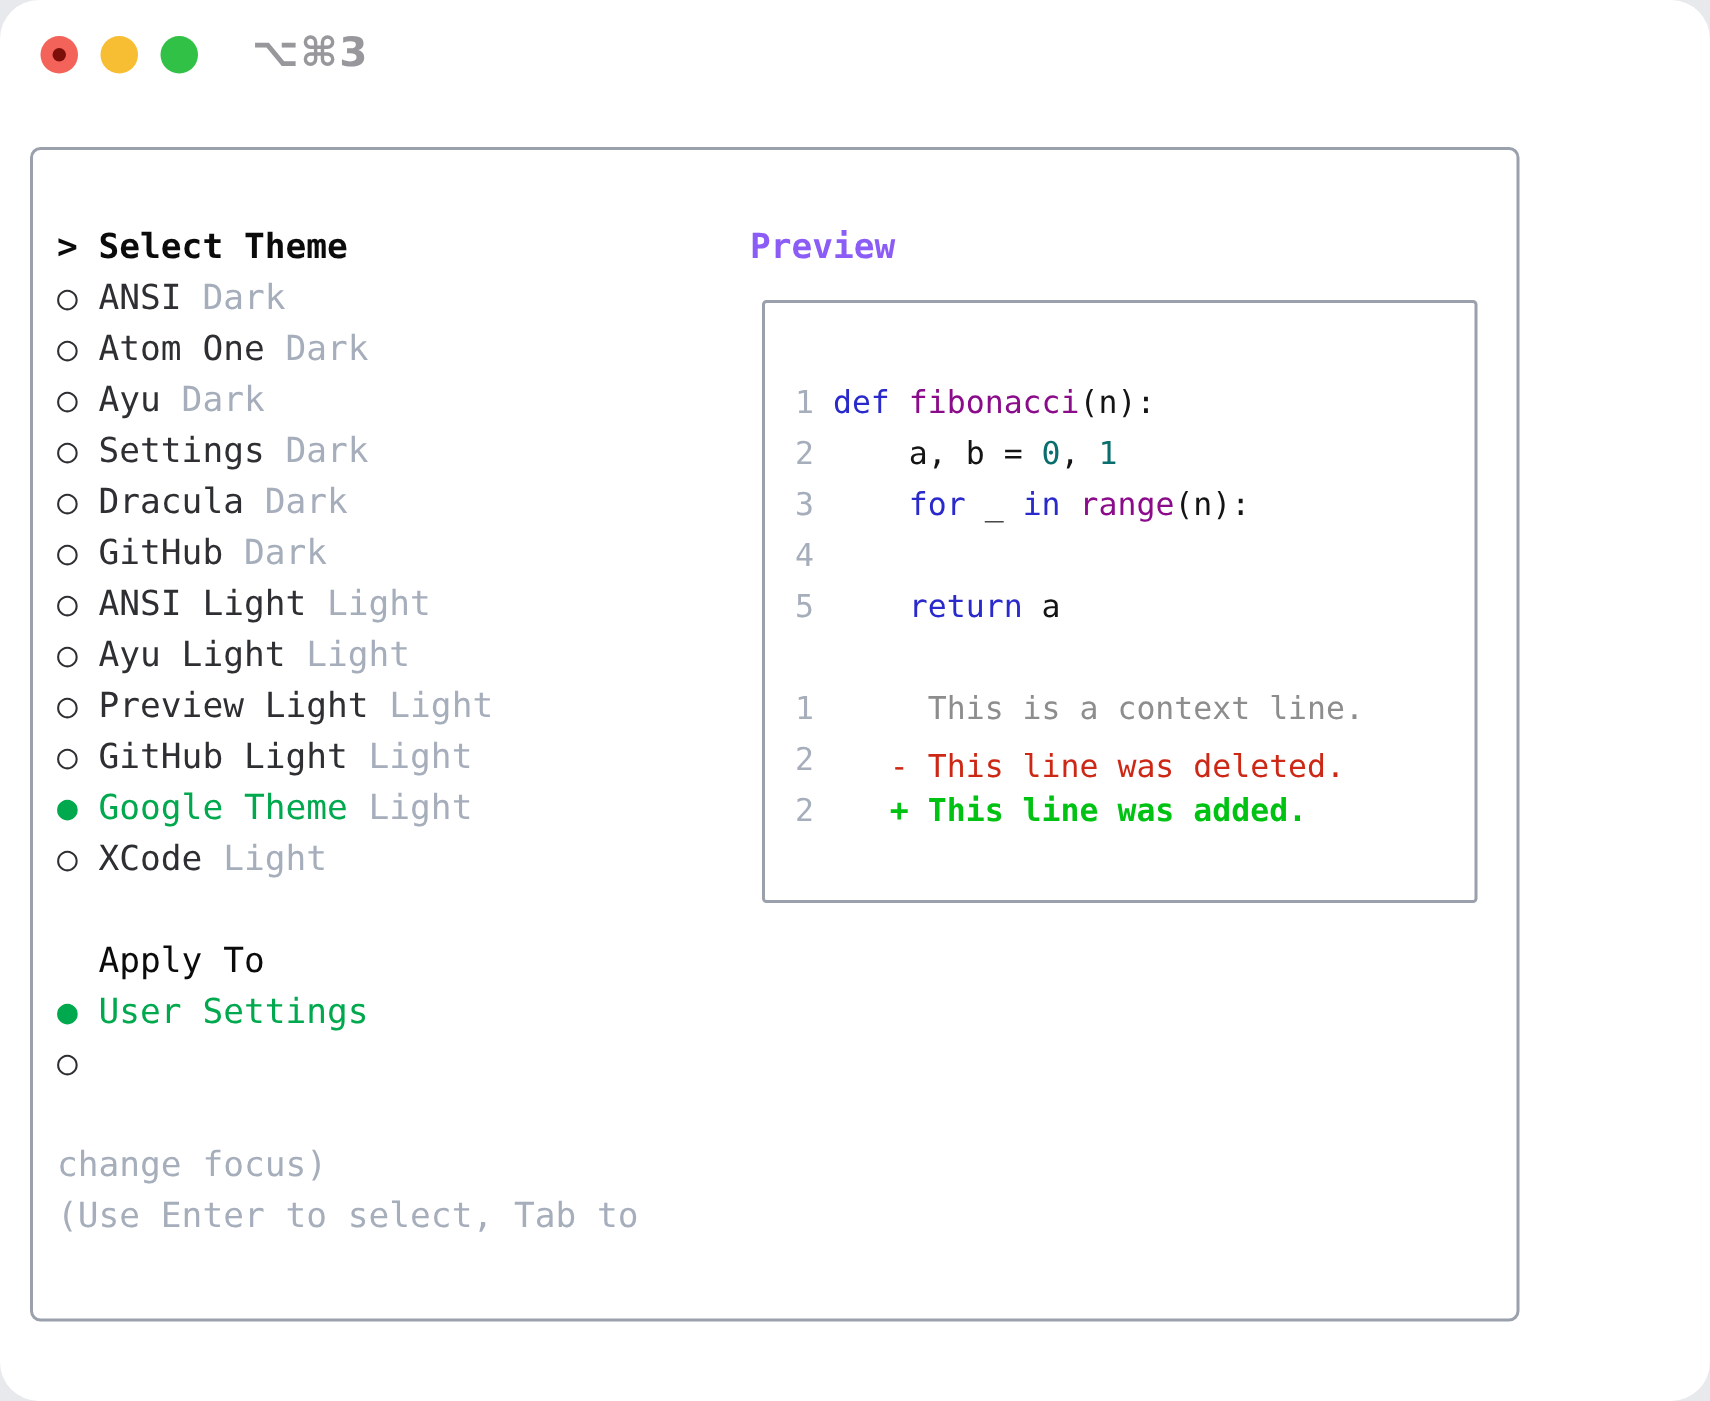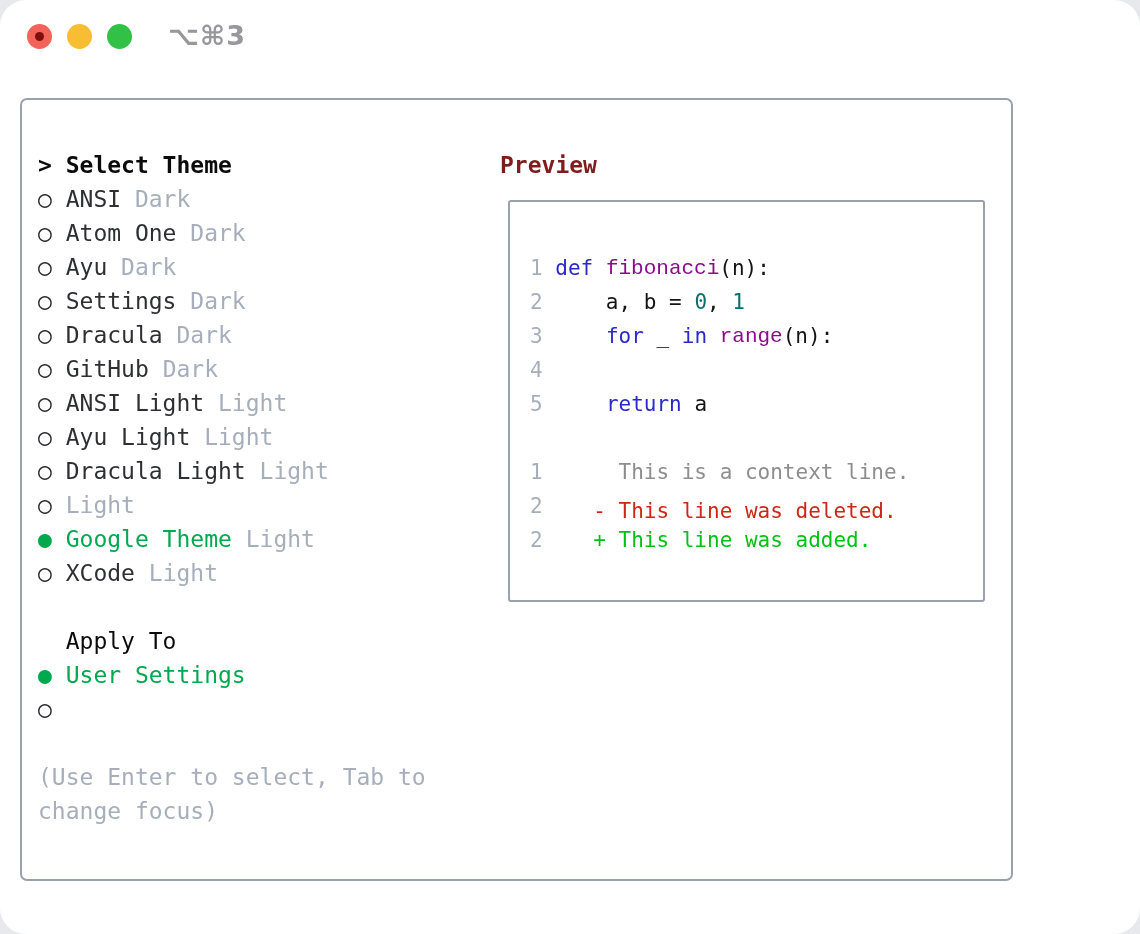--- a/index.html
+++ b/index.html
@@ -32,35 +32,35 @@
   .hlabel { font-weight: bold; color: #0b0b0b; }
   .bullet { width: 1ch; text-align: center; }
   .variant { color: var(--muted, #a6aebc); }
   .row.selected .bullet, .row.selected .tname, .row.selected .oname { color: var(--accent, #00a84e); }
   .applyhdr { padding-left: 2ch; color: #0b0b0b; }
   .help { height: 34px; display: flex; align-items: center; color: var(--muted, #a6aebc); white-space: pre; }
   .spacer { height: 34px; }
   
   .preview-title {
     position: absolute; left: 478px; top: 48px; height: 34px; display: flex; align-items: center;
-    font-size: 23px; font-weight: bold; color: #7f1d1d;
+    font-size: 23px; font-weight: bold; color: #8b5cf6;
   }
   .preview-box {
     position: absolute; left: 486px; top: 100px; width: 477px; height: 402px;
     border: 2px solid var(--border, #9aa1ad); border-radius: 3px; box-sizing: border-box;
     padding: 49px 0 0 20px; overflow: hidden;
   }
   .cline { height: 34px; font-size: 21px; display: flex; align-items: center; white-space: pre; color: var(--plain, #141414); }
   .tk.ln  { color: var(--ln,  #a6aebc); }
   .tk.kw  { color: var(--kw,  #2a2acc); }
-  .tk.fn  { color: var(--fn,  #8a0c8a); font-family: Liberation Mono, monospace; }
+  .tk.fn  { color: var(--fn,  #8a0c8a); }
   .tk.lit { color: var(--lit, #0a6e6e); }
   .tk.ctx { color: var(--ctx, #8d8d8d); text-align: center; }
   .tk.del { color: var(--del, #cc2815); margin-top: 10px; }
-  .tk.add { color: var(--add, #00c213); }
+  .tk.add { color: var(--add, #00c213); font-weight: bold; }
 </style>
 </head>
 <body>
 
 <div class="window">
 
   <div class="traffic">
     <span class="tl red">
         <span class="dot"></span>
       </span>
@@ -113,25 +113,26 @@
         <span class="tname">ANSI Light</span>
         <span class="variant">Light</span>
       </div>
       <div class="row">
         <span class="bullet">○</span>
         <span class="tname">Ayu Light</span>
         <span class="variant">Light</span>
       </div>
       <div class="row">
         <span class="bullet">○</span>
-        <span class="tname">Dracula Light</span>
+        <span class="tname">Preview Light</span>
         <span class="variant">Light</span>
       </div>
       <div class="row">
         <span class="bullet">○</span>
+        <span class="tname">GitHub Light</span>
         <span class="variant">Light</span>
       </div>
       <div class="row selected">
         <span class="bullet">●</span>
         <span class="tname">Google Theme</span>
         <span class="variant">Light</span>
       </div>
       <div class="row">
         <span class="bullet">○</span>
         <span class="tname">XCode</span>
@@ -147,22 +148,22 @@
       <div class="row selected">
         <span class="bullet">●</span>
         <span class="oname">User Settings</span>
       </div>
       <div class="row">
         <span class="bullet">○</span>
       </div>
 
       <div class="spacer"></div>
 
+      <div class="help">change focus)</div>
       <div class="help">(Use Enter to select, Tab to</div>
-      <div class="help">change focus)</div>
     </div>
 
     <div class="preview-title">Preview</div>
 
     <div class="preview-box">
       <div class="cline">
         <span class="tk ln">1 </span><span class="tk kw">def </span><span class="tk fn">fibonacci</span><span class="tk plain">(n):</span>
       </div>
       <div class="cline">
         <span class="tk ln">2 </span><span class="tk plain">    a, b = </span><span class="tk lit">0</span><span class="tk plain">, </span><span class="tk lit">1</span>

